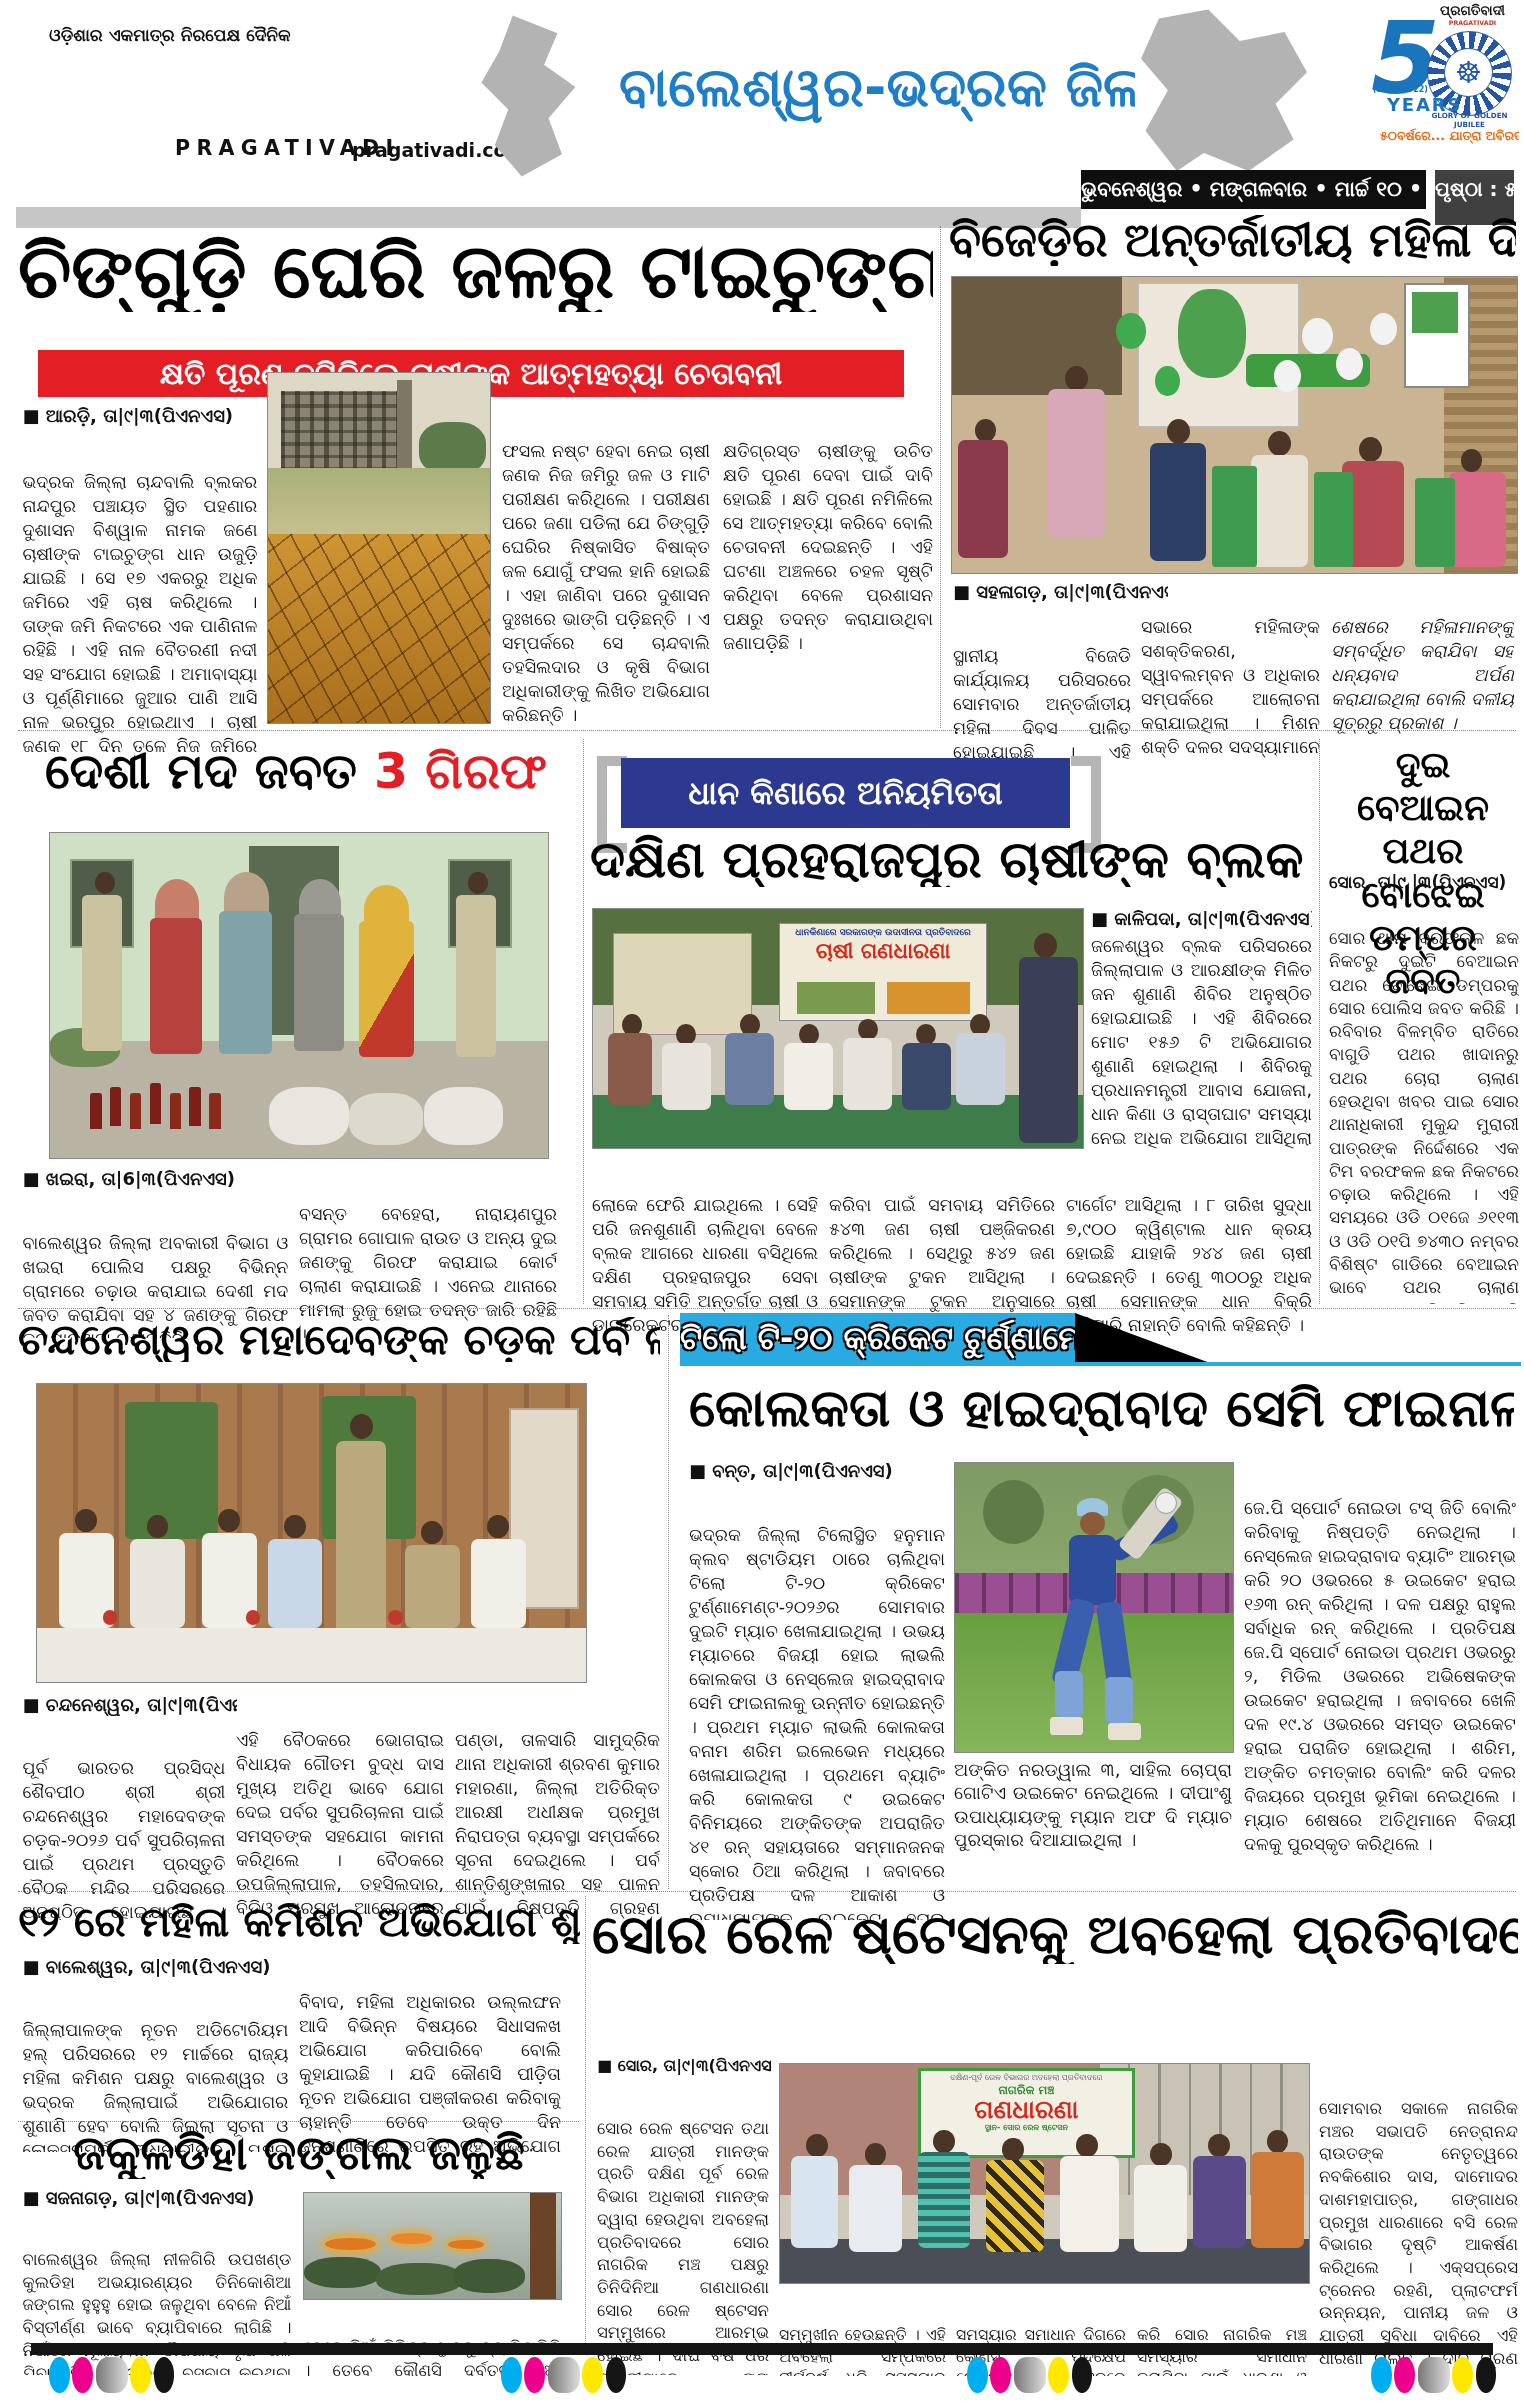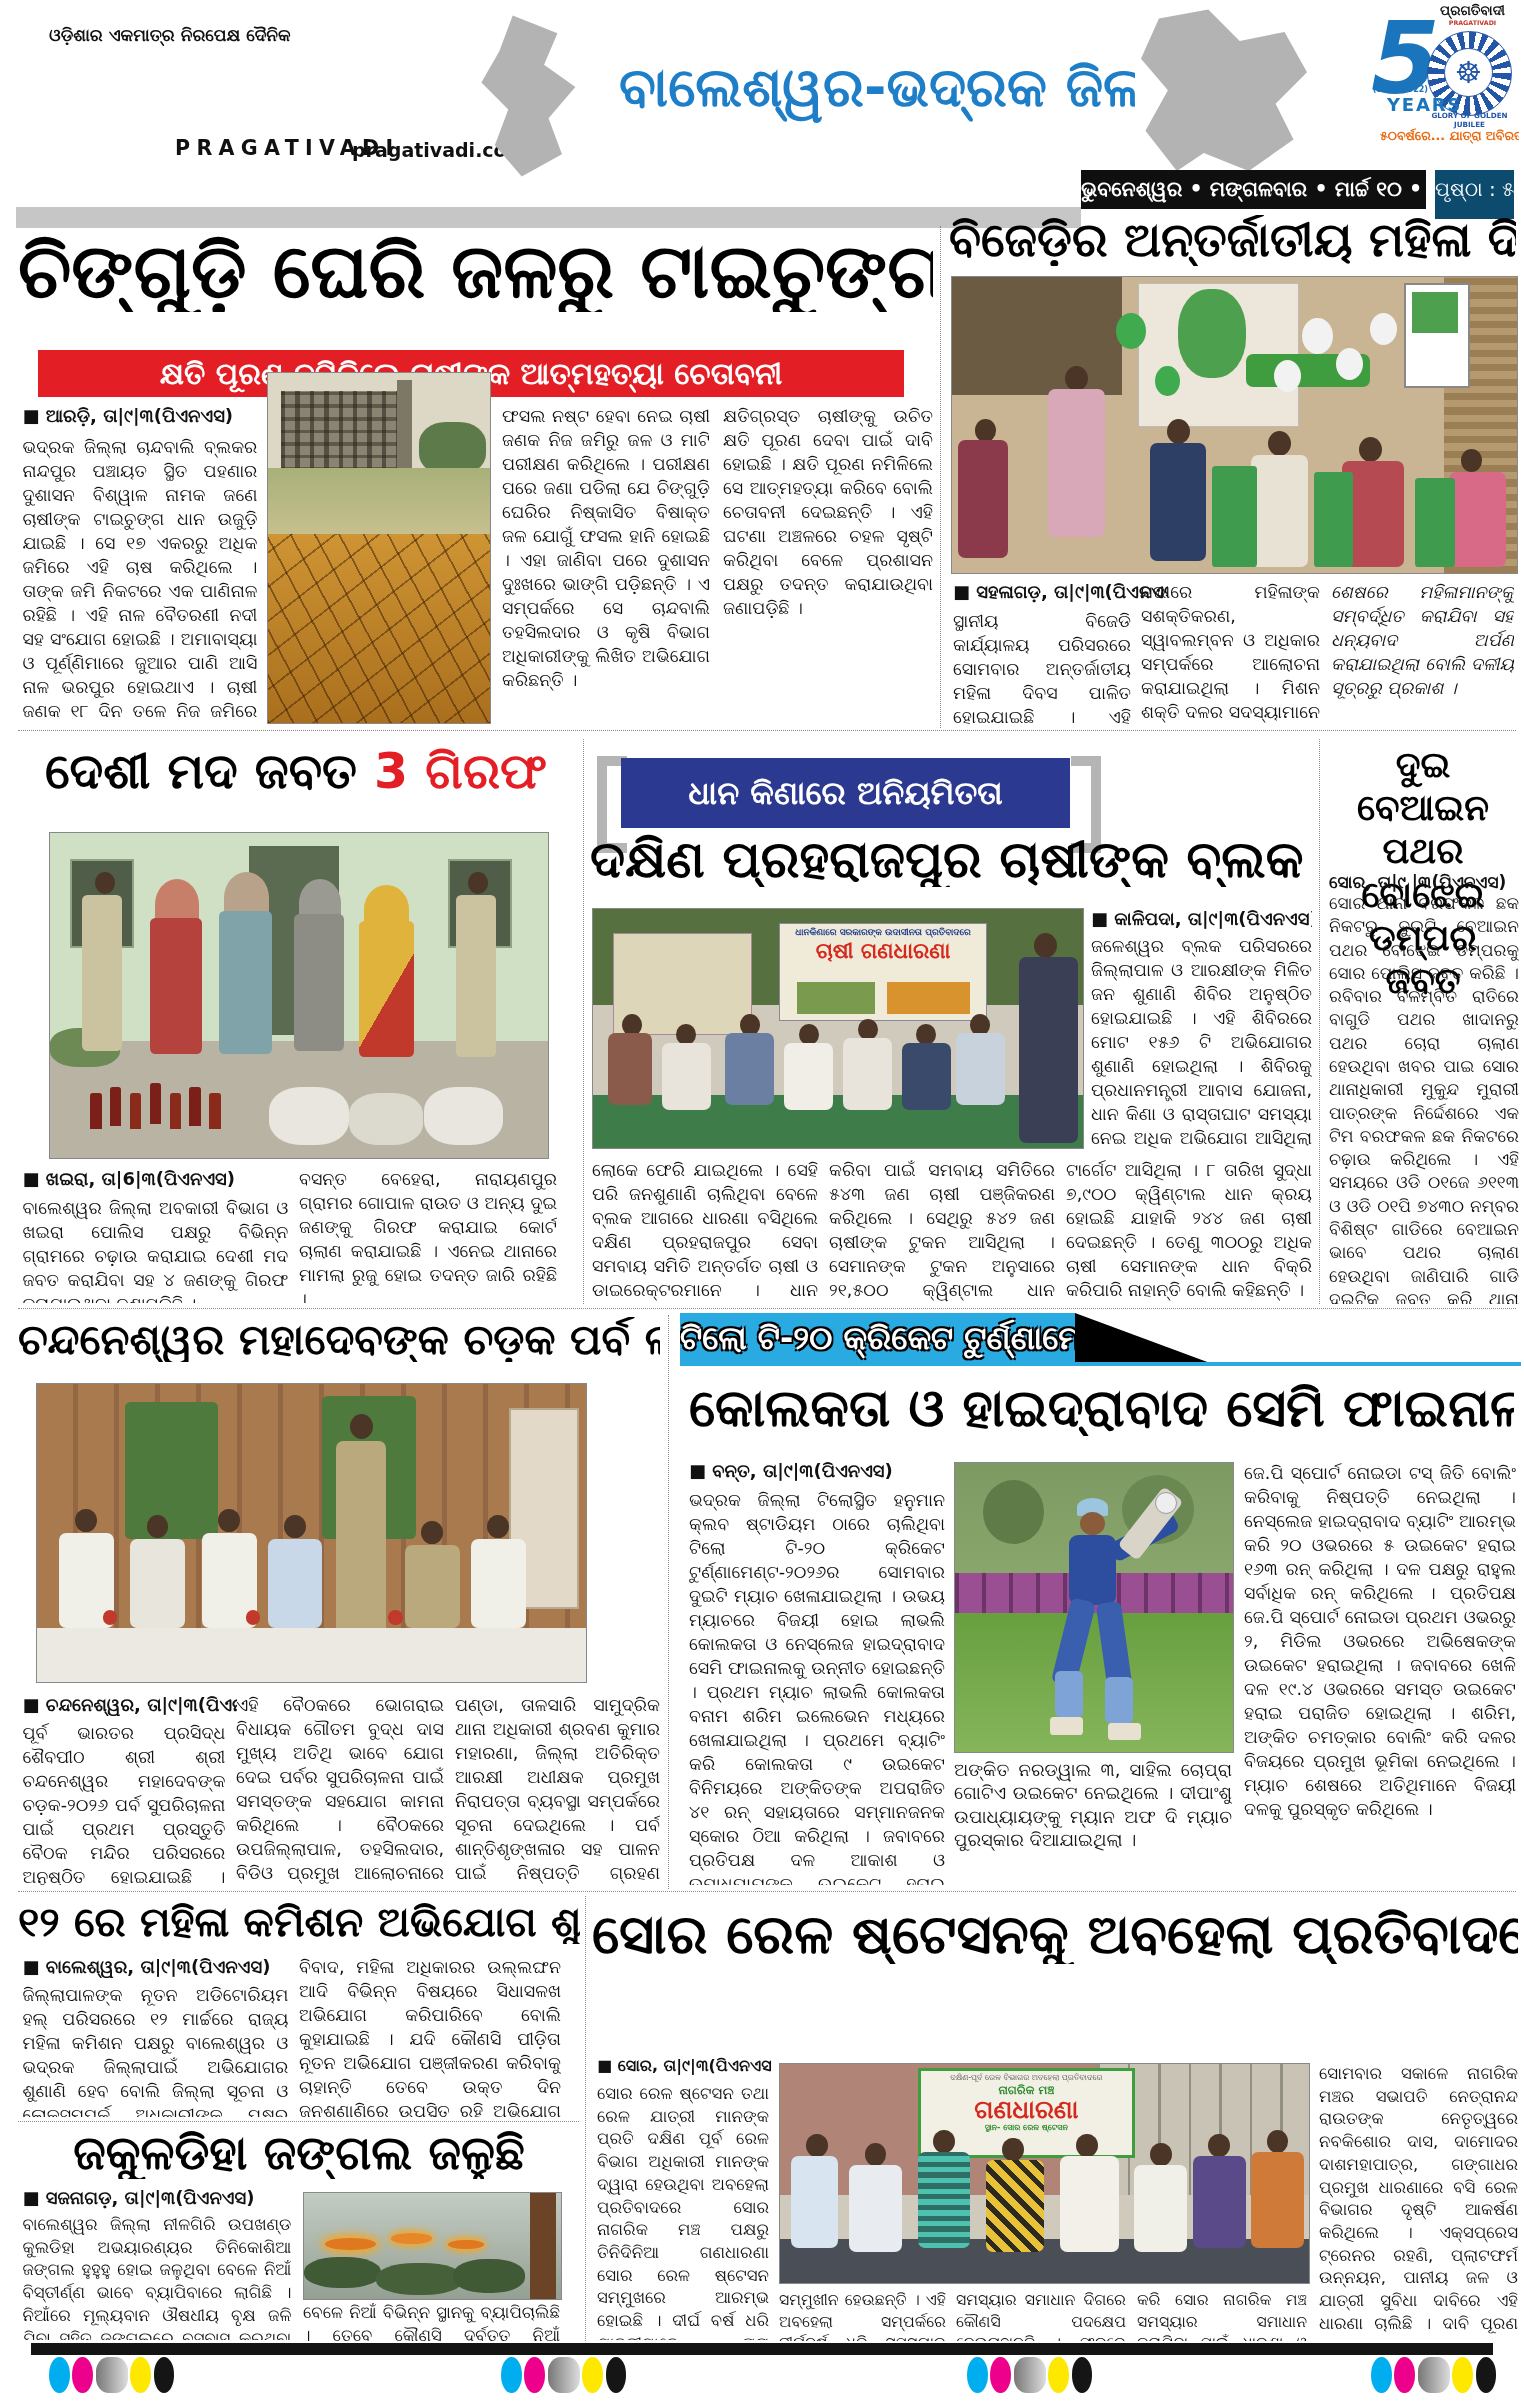--- a/index.html
+++ b/index.html
@@ -3,21 +3,21 @@
 <meta charset="utf-8">
 <style>
   html,body{margin:0;padding:0;background:#e8e8e8;}
   .page{position:relative;width:1525px;height:2401px;background:#fff;overflow:hidden;
         font-family:"DejaVu Sans","Liberation Sans",sans-serif;color:#111;}
   .abs{position:absolute;}
   .ctr{text-align:center;}
   .hl{font-weight:800;color:#000;line-height:1.08;}
   .nw{white-space:nowrap;overflow:hidden;}
   .byl{font-weight:700;font-size:18px;}
-  .bodytxt{font-size:17.5px;line-height:1.37;text-align:justify;overflow:hidden;}
+  .bodytxt{font-size:17.5px;line-height:1.37;text-align:justify;overflow:hidden;margin-top:35px;}
   .dotv{border-left:1.8px dotted #8a8a8a;width:0;}
   .doth{border-top:1.8px dotted #8a8a8a;height:0;}
   .photo{border:0.9px solid #888;overflow:hidden;background:#cfcabc;}
   .ph{position:absolute;}
   .head{border-radius:50%;background:#4a3526;}
   .redbar{background:#e31e25;color:#fff;font-weight:700;}
   .kickerbox{background:#2b3990;color:#fff;font-weight:700;}
   .bracket{width:20px;height:77px;}
   .brL{border-left:10px solid #b5b5b5;border-top:10px solid #b5b5b5;border-bottom:10px solid #b5b5b5;}
   .brR{border-right:10px solid #b5b5b5;border-top:10px solid #b5b5b5;border-bottom:10px solid #b5b5b5;}
@@ -48,21 +48,21 @@
     <div class="abs" style="left:56px;top:29px;width:83px;height:83px;border-radius:50%;background:repeating-conic-gradient(#2456a8 0 9deg,#fff 9deg 18deg);border:1.8px solid #2456a8;">
       <div class="abs ctr" style="left:16px;top:16px;width:47px;height:47px;border-radius:50%;background:#fff;border:1.8px solid #2456a8;font-size:30.5px;color:#2456a8;line-height:47px;">☸</div>
     </div>
     <div class="abs" style="left:1.8px;top:83px;font-size:8px;font-weight:700;color:#1b75bc;">(1969-2022)</div>
     <div class="abs" style="left:16px;top:92px;font-size:18px;font-weight:800;color:#1b75bc;letter-spacing:1.8px;">YEARS</div>
     <div class="abs ctr" style="left:49px;top:109px;width:99px;font-size:7.2px;color:#2456a8;font-weight:700;">GLORY OF GOLDEN JUBILEE</div>
     <div class="abs ctr nw" style="left:9px;top:126px;width:139px;font-size:12.6px;font-weight:700;color:#e86a10;">୫୦ବର୍ଷରେ... ଯାତ୍ରା ଅବିରତ</div>
   </div>
 
   <div class="abs ctr nw" style="left:1081px;top:170px;width:345px;height:39px;background:#0f0f0f;color:#fff;font-size:20.6px;font-weight:700;line-height:39px;">ଭୁବନେଶ୍ୱର • ମଙ୍ଗଳବାର • ମାର୍ଚ୍ଚ ୧୦ • ୨୦୨୬</div>
-  <div class="abs ctr nw" style="left:1435px;top:170px;width:79px;height:49px;background:#0c4a6e;color:#fff;font-size:20px;font-weight:400;line-height:39px;">ପୃଷ୍ଠା : ୫</div>
+  <div class="abs ctr nw" style="left:1435px;top:170px;width:79px;height:55px;background:#404040;color:#fff;font-size:20px;font-weight:700;line-height:39px;">ପୃଷ୍ଠା : ୫</div>
   <div class="abs" style="left:16px;top:207px;width:1065px;height:20.6px;background:#c6c6c6;"></div>
 
   <div class="abs hl ctr nw" style="left:18px;top:231px;width:915px;font-size:75px;">ଚିଙ୍ଗୁଡ଼ି ଘେରି ଜଳରୁ ଟାଇଚୁଙ୍ଗ ଧାନ ଚାଷ ନଷ୍ଟ</div>
   <div class="abs ctr nw redbar" style="left:38px;top:350px;width:866px;height:47px;font-size:30px;line-height:47px;">କ୍ଷତି ପୂରଣ ନମିଳିଲେ ଚାଷୀଙ୍କ ଆତ୍ମହତ୍ୟା ଚେତାବନୀ</div>
   <div class="abs byl nw" style="left:22.4px;top:405px;width:238px;">■ ଆରଡ଼ି, ତା|୯|୩(ପିଏନଏସ)</div>
   <div class="abs bodytxt" style="left:22.4px;top:436px;width:235px;height:287px;">ଭଦ୍ରକ ଜିଲ୍ଲା ଚାନ୍ଦବାଲି ବ୍ଲକର ନାନ୍ଦପୁର ପଞ୍ଚାୟତ ସ୍ଥିତ ପହଣାର ଦୁଶାସନ ବିଶ୍ୱାଳ ନାମକ ଜଣେ ଚାଷୀଙ୍କ ଟାଇଚୁଙ୍ଗ ଧାନ ଉଜୁଡ଼ି ଯାଇଛି । ସେ ୧୭ ଏକରରୁ ଅଧିକ ଜମିରେ ଏହି ଚାଷ କରିଥିଲେ । ତାଙ୍କ ଜମି ନିକଟରେ ଏକ ପାଣିନାଳ ରହିଛି । ଏହି ନାଳ ବୈତରଣୀ ନଦୀ ସହ ସଂଯୋଗ ହୋଇଛି । ଅମାବାସ୍ୟା ଓ ପୂର୍ଣ୍ଣିମାରେ ଜୁଆର ପାଣି ଆସି ନାଳ ଭରପୁର ହୋଇଥାଏ । ଚାଷୀ ଜଣକ ୧୮ ଦିନ ତଳେ ନିଜ ଜମିରେ ସାର ପକାଇବା ସହ ଏହି ନାଳ ଜଳ ମଡାଇଥିଲେ । ହେଲେ ଏହାର ୪ ଦିନ ପରେ ତାଙ୍କର ଚାଷ ଜମିର ହୋଇଥିବା ଫସଲ ସମ୍ପୂର୍ଣ୍ଣ ରୂପେ ଉଜୁଡ଼ି ଯାଇଥିଲା ।</div>
 
   <div class="abs photo" style="left:267px;top:372px;width:222px;height:350px;">
     <div class="ph" style="left:0;top:0;width:100%;height:28%;background:#ddd8c6;"></div>
     <div class="ph" style="left:6%;top:5%;width:52%;height:23%;background:#8a8572;background-image:repeating-linear-gradient(90deg,rgba(40,35,25,.55) 0 4.5px,transparent 4.5px 14.4px),repeating-linear-gradient(0deg,rgba(40,35,25,.45) 0 3.6px,transparent 3.6px 12.6px);"></div>

